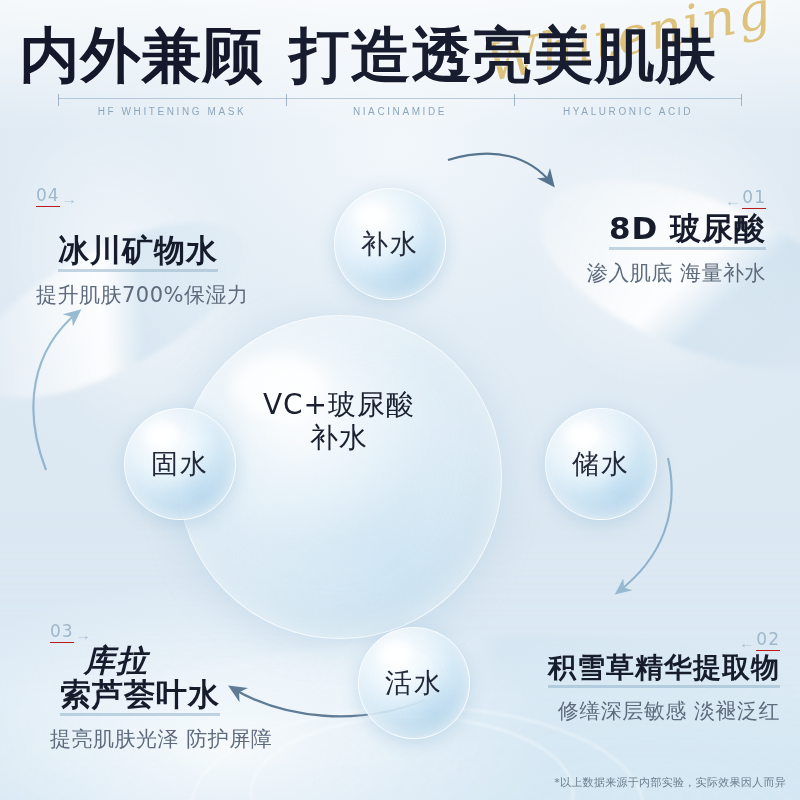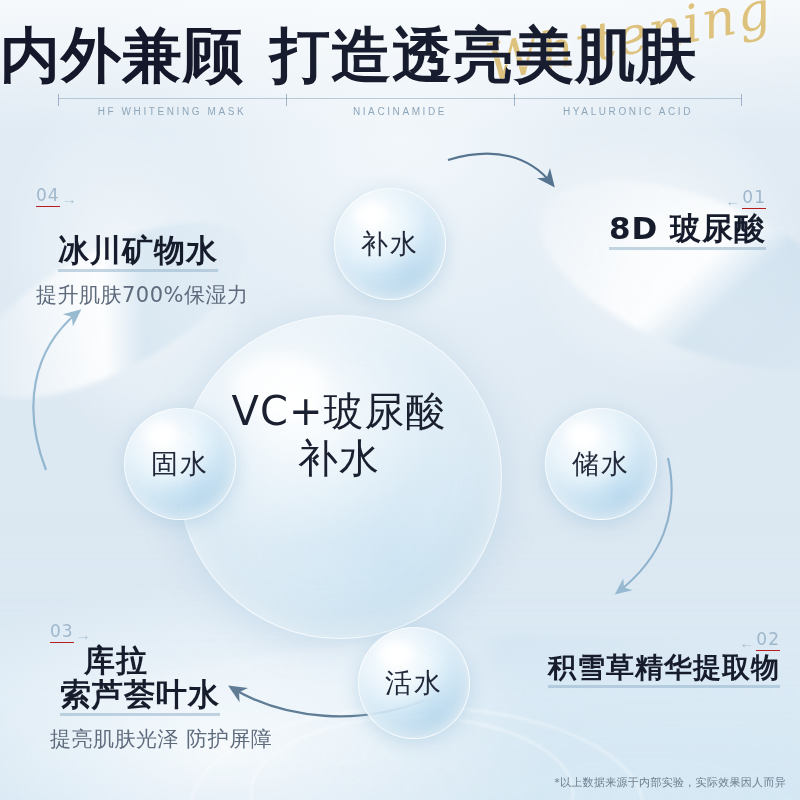--- a/index.html
+++ b/index.html
@@ -47,21 +47,21 @@
   }
 
   
   .header{position:absolute;left:0;top:0;width:800px;height:132px;}
   .header-glow{
     position:absolute;inset:0;
     background:linear-gradient(180deg,rgba(255,255,255,.72) 0%,rgba(255,255,255,.3) 60%,rgba(255,255,255,0) 100%);
   }
   .title-row{
     position:absolute;left:0;top:16px;width:736px;
-    display:flex;justify-content:flex-start;align-items:baseline;
+    display:flex;justify-content:center;align-items:baseline;
     white-space:nowrap;
   }
   .title-a,.title-b{
     font-family:"DejaVu Sans","Liberation Sans",sans-serif;
     font-weight:bold;font-size:60px;letter-spacing:1px;
     color:#14182a;
     text-shadow:0 1px 0 rgba(255,255,255,.5);
   }
   .title-b{margin-left:26px;color:#171c2e;}
   .script-deco{
@@ -111,21 +111,21 @@
     border:1px solid rgba(255,255,255,.75);
   }
   .big-bubble::after{
     content:"";position:absolute;left:16%;top:12%;width:30%;height:20%;
     border-radius:50%;background:rgba(255,255,255,.75);filter:blur(7px);
   }
   .center-text{
     position:absolute;left:178px;top:248px;width:322px;
     text-align:center;line-height:1.18;
     font-family:"DejaVu Sans","Liberation Sans",sans-serif;
-    font-size:40px;font-weight:500;color:#1b2030;
+    font-size:28px;font-weight:500;color:#1b2030;
     letter-spacing:1px;
   }
 
   .node{
     position:absolute;width:110px;height:110px;border-radius:50%;
     display:flex;align-items:center;justify-content:center;
     background:
       radial-gradient(circle at 34% 26%, rgba(255,255,255,.98) 0%, rgba(255,255,255,.45) 28%, rgba(255,255,255,0) 52%),
       radial-gradient(circle at 68% 78%, rgba(175,212,236,.6) 0%, rgba(215,236,248,.25) 50%, rgba(255,255,255,0) 76%),
       radial-gradient(circle at 50% 50%, rgba(244,251,254,.9) 0%, rgba(211,234,248,.82) 62%, rgba(167,205,230,.85) 100%);
@@ -276,39 +276,41 @@
     </div>
     <div class="co-sub">提升肌肤700%保湿力</div>
   </div>
 
   <div class="callout co-01">
     <div class="numline-right">
       <span class="co-arrow">←</span>
       <span class="co-num">01</span>
     </div>
     <div class="co-title">8D 玻尿酸</div>
+    <div class="co-sub">渗入肌底 海量补水</div>
   </div>
 
   <div class="callout co-03">
     <div class="numline-left" style="margin-bottom:4px;">
       <span class="co-num">03</span>
       <span class="co-arrow">→</span>
     </div>
-    <div style="padding-left:34px;margin-top:-4px;">
+    <div style="padding-left:34px;margin-top:-4px;font-style:italic;">
       <div class="co-title" style="border-bottom:none;padding-bottom:0;">库拉</div>
     </div>
     <div style="padding-left:10px;">
       <div class="co-title">索芦荟叶水</div>
     </div>
     <div class="co-sub">提亮肌肤光泽 防护屏障</div>
   </div>
 
   <div class="callout co-02">
     <div class="numline-right">
       <span class="co-arrow">←</span>
       <span class="co-num">02</span>
     </div>
     <div class="co-title" style="font-size:28px;margin-left:30px;">积雪草精华提取物</div>
+    <div class="co-sub">修缮深层敏感 淡褪泛红</div>
   </div>
 
   <div class="footnote">*以上数据来源于内部实验，实际效果因人而异</div>
 
 </div>
 
 </body></html>

